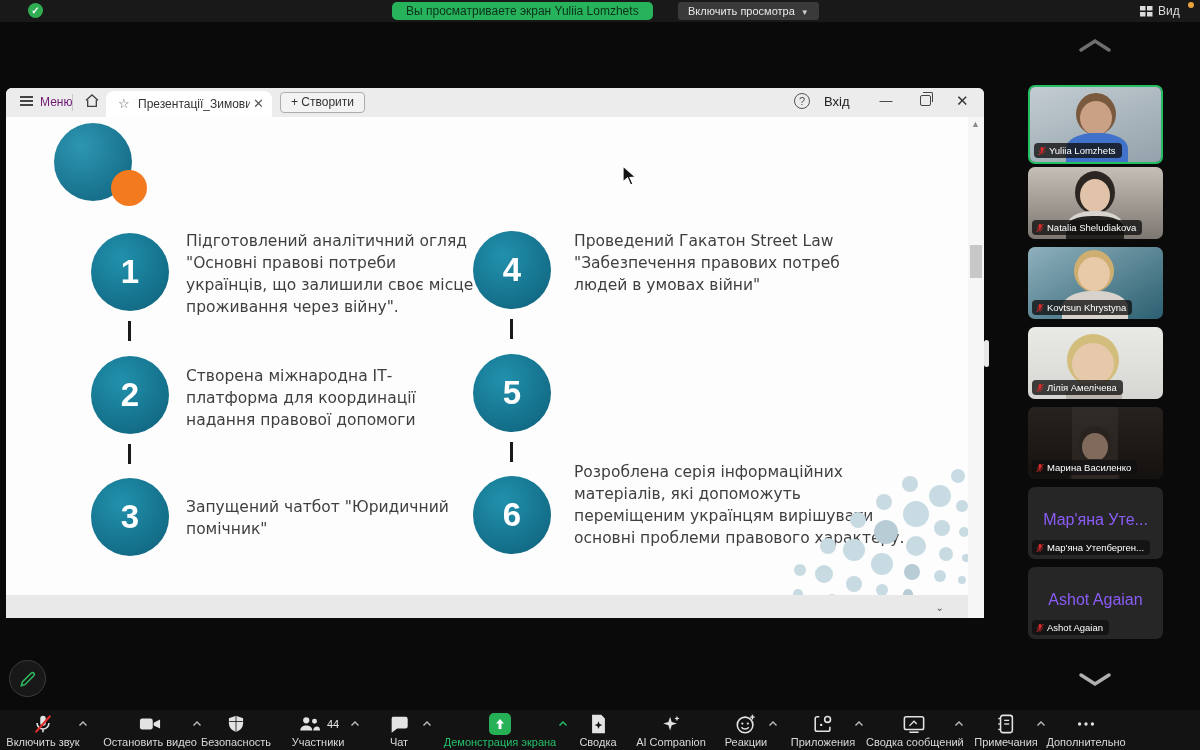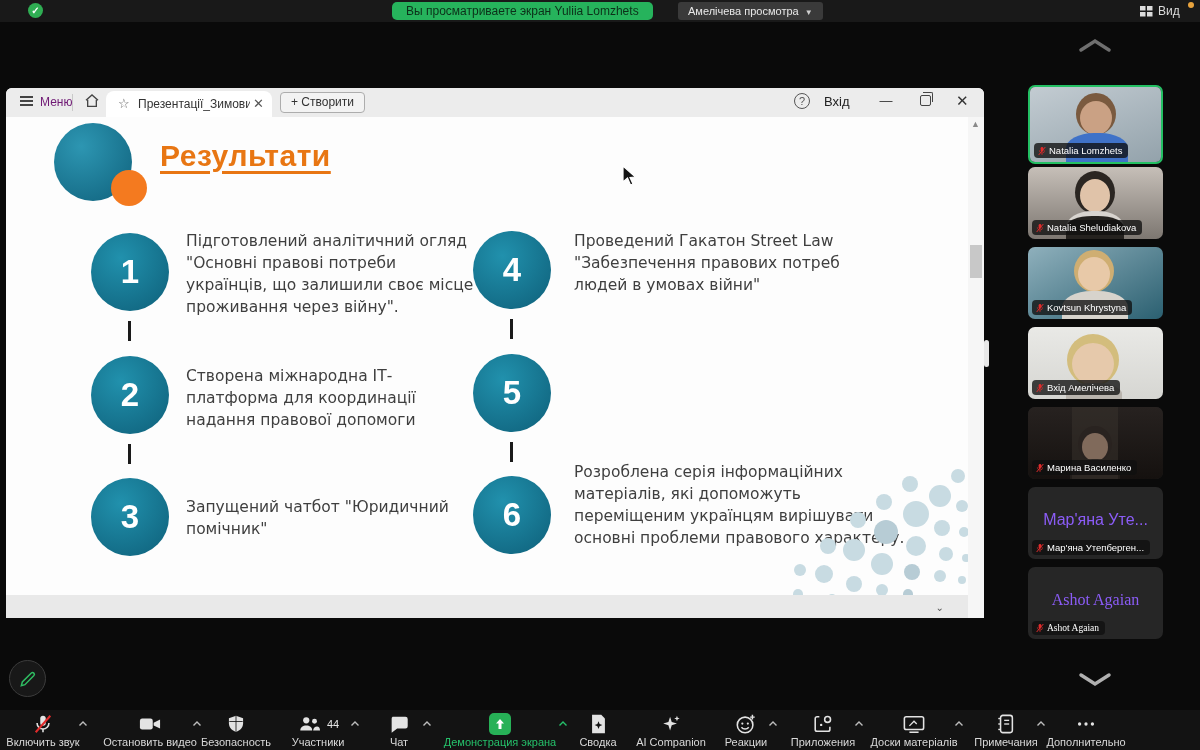--- a/index.html
+++ b/index.html
@@ -116,21 +116,21 @@
   .badge44 { color:#e6e6e6; font-size:11px; margin-left:2px; }
 </style>
 </head>
 <body>
 
 <div id="app">
 
   <div class="topbar">
     <div class="shield-badge">✓</div>
     <div class="share-pill">Вы просматриваете экран Yuliia Lomzhets</div>
-    <div class="viewset-pill"><span>Амелічева просмотра</span><span class="chev">▼</span></div>
+    <div class="viewset-pill"><span>Включить просмотра</span><span class="chev">▼</span></div>
     <div class="view-btn"><svg width="13" height="11" viewBox="0 0 13 11">
           <rect x="0" y="0" width="5.5" height="4.5" fill="#dcdcdc"></rect>
           <rect x="7" y="0" width="5.5" height="4.5" fill="#dcdcdc"></rect>
           <rect x="0" y="6" width="5.5" height="4.5" fill="#dcdcdc"></rect>
           <rect x="7" y="6" width="5.5" height="4.5" fill="#dcdcdc"></rect>
         </svg><span>Вид</span></div>
     <div class="notif-dot"></div>
   </div>
 
   <div class="browser">
@@ -150,21 +150,20 @@
       <div class="bq">?</div>
       <div class="blogin">Вхід</div>
       <div class="wmin">—</div>
       <div class="wmax"></div>
       <div class="wclose">✕</div>
     </div>
 
     <div class="slide">
       <div class="logo-big"></div>
       <div class="logo-small"></div>
-      <div class="slide-title">Результати</div>
 
       <div class="snum" style="left:85px; top:116px;"><span>1</span></div>
       <div class="stext" style="left:180px; top:113px; width:296px;">Підготовлений аналітичний огляд "Основні правові потреби українців, що залишили своє місце проживання через війну".</div>
       <div class="sline" style="left:122px; top:204px;"></div>
 
       <div class="snum" style="left:85px; top:239px;"><span>2</span></div>
       <div class="stext" style="left:180px; top:248px; width:290px;">Створена міжнародна ІТ-платформа для координації надання правової допомоги</div>
       <div class="sline" style="left:122px; top:327px;"></div>
 
       <div class="snum" style="left:85px; top:361px;"><span>3</span></div>
@@ -240,21 +239,21 @@
     <div class="persona v1">
         <div class="ph"></div>
         <div class="pb"></div>
       </div>
     <div class="nlabel">
       <svg width="8" height="10" viewBox="0 0 12 14">
           <rect x="4" y="1" width="4" height="7" rx="2" fill="#e02b2b"></rect>
           <path d="M2 6a4 4 0 0 0 8 0M6 10v3" stroke="#e02b2b" fill="none"></path>
           <line x1="1" y1="13" x2="11" y2="1" stroke="#e02b2b" stroke-width="1.5"></line>
         </svg>
-      <span>Natalia Lomzhets</span>
+      <span>Yuliia Lomzhets</span>
     </div>
   </div>
   <div class="tile" style="top:167px;">
     <div class="persona v2">
         <div class="ph"></div>
         <div class="pb"></div>
       </div>
     <div class="nlabel">
       <svg width="8" height="10" viewBox="0 0 12 14">
           <rect x="4" y="1" width="4" height="7" rx="2" fill="#e02b2b"></rect>
@@ -282,21 +281,21 @@
     <div class="persona v4">
         <div class="ph"></div>
         <div class="pb"></div>
       </div>
     <div class="nlabel">
       <svg width="8" height="10" viewBox="0 0 12 14">
           <rect x="4" y="1" width="4" height="7" rx="2" fill="#e02b2b"></rect>
           <path d="M2 6a4 4 0 0 0 8 0M6 10v3" stroke="#e02b2b" fill="none"></path>
           <line x1="1" y1="13" x2="11" y2="1" stroke="#e02b2b" stroke-width="1.5"></line>
         </svg>
-      <span>Вхід Амелічева</span>
+      <span>Лілія Амелічева</span>
     </div>
   </div>
   <div class="tile" style="top:407px;">
     <div class="persona v5">
         <div class="ph"></div>
         <div class="pb"></div>
       </div>
     <div class="nlabel">
       <svg width="8" height="10" viewBox="0 0 12 14">
           <rect x="4" y="1" width="4" height="7" rx="2" fill="#e02b2b"></rect>
@@ -310,21 +309,21 @@
     <div class="bigname">Мар'яна Уте...</div>
     <div class="nlabel">
       <svg width="8" height="10" viewBox="0 0 12 14">
           <rect x="4" y="1" width="4" height="7" rx="2" fill="#e02b2b"></rect>
           <path d="M2 6a4 4 0 0 0 8 0M6 10v3" stroke="#e02b2b" fill="none"></path>
           <line x1="1" y1="13" x2="11" y2="1" stroke="#e02b2b" stroke-width="1.5"></line>
         </svg>
       <span>Мар'яна Утепберген...</span>
     </div>
   </div>
-  <div class="tile nametile" style="top:567px;font-family:Liberation Serif, serif;">
+  <div class="tile nametile" style="top:567px;">
     <div class="bigname">Ashot Agaian</div>
     <div class="nlabel">
       <svg width="8" height="10" viewBox="0 0 12 14">
           <rect x="4" y="1" width="4" height="7" rx="2" fill="#e02b2b"></rect>
           <path d="M2 6a4 4 0 0 0 8 0M6 10v3" stroke="#e02b2b" fill="none"></path>
           <line x1="1" y1="13" x2="11" y2="1" stroke="#e02b2b" stroke-width="1.5"></line>
         </svg>
       <span>Ashot Agaian</span>
     </div>
   </div>
@@ -467,21 +466,21 @@
     </div>
 
     <div class="tool" style="left:866px; width:96px;">
       <div class="ticon">
           <svg width="24" height="22" viewBox="0 0 26 24">
             <rect x="2.5" y="4" width="21" height="14" rx="2" fill="none" stroke="#e3e3e3" stroke-width="1.7"></rect>
             <line x1="8" y1="21" x2="18" y2="21" stroke="#e3e3e3" stroke-width="1.7"></line>
             <path d="M8 14l5-5 3 3" fill="none" stroke="#e3e3e3" stroke-width="1.4"></path>
           </svg>
         </div>
-      <div class="tlabel">Доски матеріалів</div>
+      <div class="tlabel">Сводка сообщений</div>
       <svg class="chev" width="10" height="7" viewBox="0 0 10 7">
           <path d="M1.5 5.5 L5 2 L8.5 5.5" fill="none" stroke="#bdbdbd" stroke-width="1.4"></path>
         </svg>
     </div>
 
     <div class="tool" style="left:968px; width:76px;">
       <div class="ticon">
           <svg width="20" height="22" viewBox="0 0 22 24">
             <rect x="5" y="2.5" width="13" height="19" rx="2.5" fill="none" stroke="#e3e3e3" stroke-width="1.7"></rect>
             <line x1="9" y1="8" x2="14.5" y2="8" stroke="#e3e3e3" stroke-width="1.5"></line>

